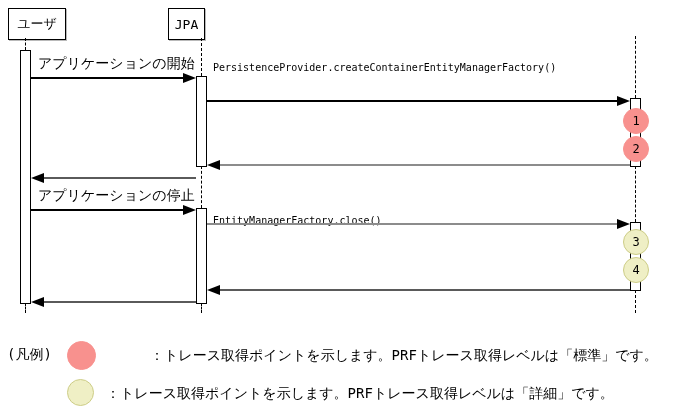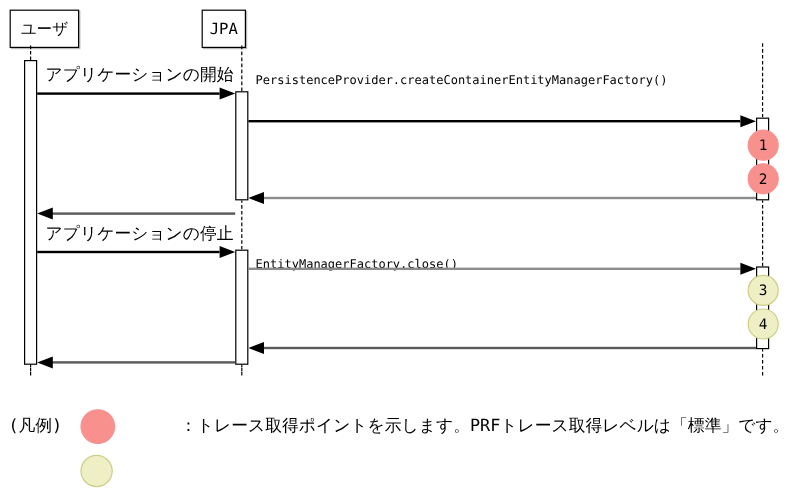--- a/index.html
+++ b/index.html
@@ -103,14 +103,15 @@
   <div class="arrow-l" style="left:207px;top:285px;"></div>
   <div class="mline ret-dark" style="left:43px;top:301px;width:153px;"></div>
   <div class="arrow-l" style="left:31px;top:297px;"></div>
 
   <div class="legend-title" style="left:7px;top:346px;">(凡例)</div>
 
   <div class="legend-marker" style="left: 67px; top: 341px; width: 29px; height: 29px; background: rgb(248, 145, 142); border-color: rgb(248, 145, 142);"></div>
   <div class="legend-text" style="left:106px;top:347px;margin-left:44px;">：トレース取得ポイントを示します。PRFトレース取得レベルは「標準」です。</div>
 
   <div class="legend-marker" style="left: 67px; top: 379px; width: 27px; height: 27px; background: rgb(239, 239, 197); border-color: rgb(205, 205, 135);"></div>
+  <div class="legend-text" style="left:106px;top:385px;">：トレース取得ポイントを示します。PRFトレース取得レベルは「詳細」です。</div>
 
 </div>
 
 </body></html>

